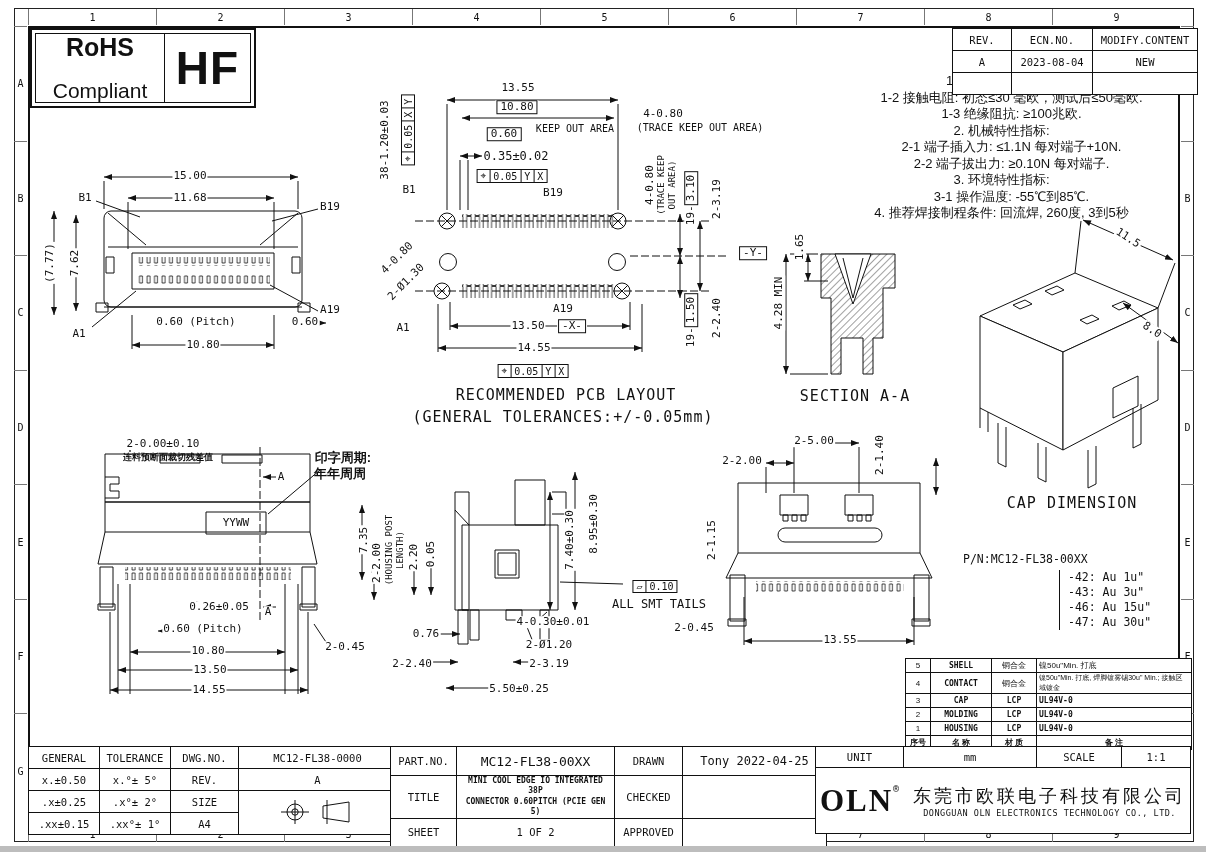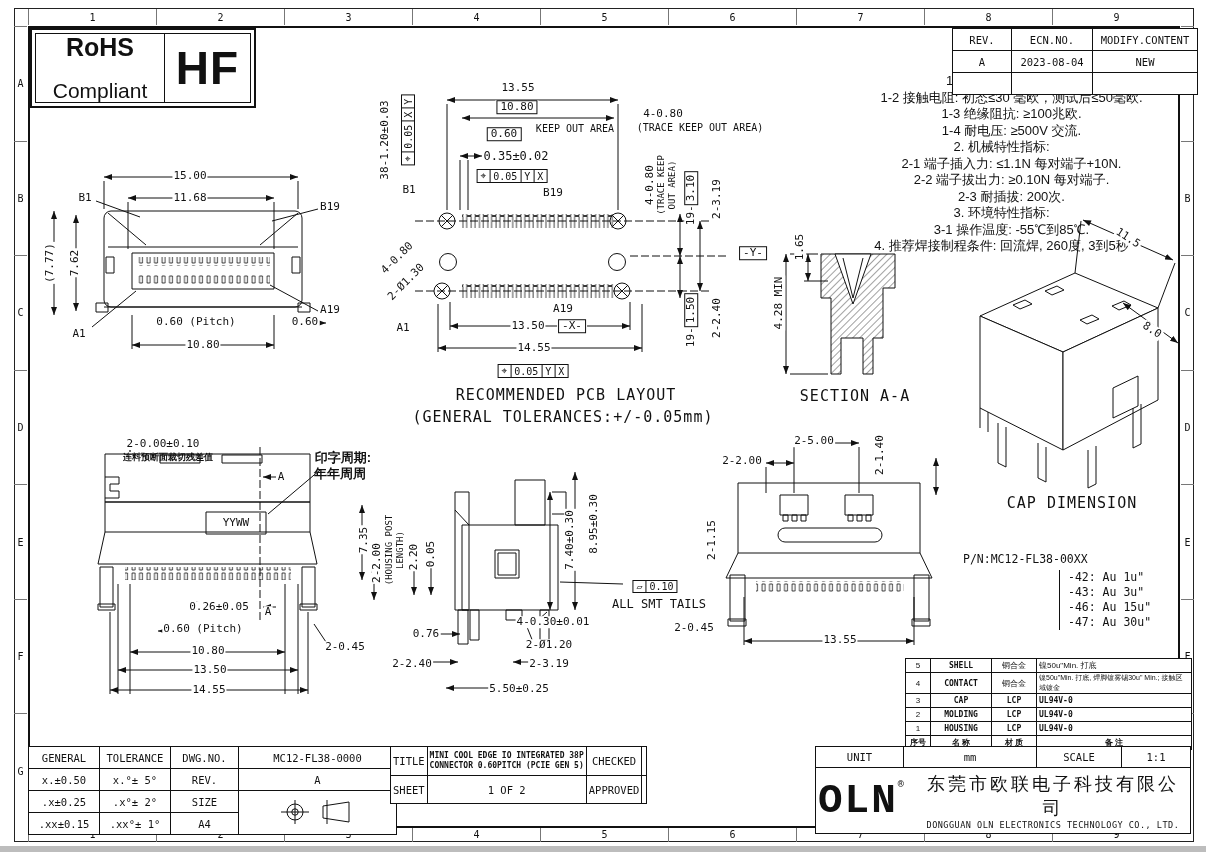--- a/index.html
+++ b/index.html
@@ -44,21 +44,21 @@
   .bomtbl td{height:13px;padding:0 2px;}
   .bom-name{font-weight:bold;font-family:"DejaVu Sans Mono",monospace;}
   .tb{position:absolute;z-index:4;background:#fff;font-size:10.5px;}
   .tb td{font-family:"DejaVu Sans Mono",monospace;}
   .tech{position:absolute;left:800px;top:40px;width:385px;font-size:13px;line-height:16.5px;z-index:2;text-align:center;}
   .tech div{white-space:nowrap;}
   .ind1{margin-left:18px;} .ind2{margin-left:38px;}
   .pn{position:absolute;left:963px;top:552px;z-index:3;font-family:"DejaVu Sans Mono",monospace;font-size:11.5px;}
   .pn-items{margin-top:4px;margin-left:96px;border-left:1px solid #111;padding-left:8px;}
   .pn-items div{line-height:15px;}
-  .logo{font-weight:900;font-size:41px;letter-spacing:2px;font-family:Liberation Mono, monospace;text-align:right;}
+  .logo{font-weight:900;font-size:31px;letter-spacing:2px;font-family:Liberation Serif, serif;text-align:right;}
   .edge-b{position:absolute;left:0;right:0;bottom:0;height:6px;background:#bdbdbd;z-index:6;}
 </style>
 </head>
 <body>
 
 <div id="sheet">
 
   <div class="frame-outer"></div>
   <div class="zone-top">
     <div class="zc">1</div>
@@ -131,25 +131,23 @@
         </tr>
   </tbody>
     </table>
 
   <div class="tech cn">
     <div>技术要求：</div>
     <div class="ind1">1. 电气特性指标:</div>
     <div class="ind2">1-1 额定电流：0.5 A。</div>
     <div class="ind2">1-2 接触电阻: 初态≤30 毫欧，测试后≤50毫欧.</div>
     <div class="ind2">1-3 绝缘阻抗: ≥100兆欧.</div>
-    <div class="ind2">1-4 耐电压: ≥500V 交流.</div>
     <div class="ind1">2. 机械特性指标:</div>
     <div class="ind2">2-1 端子插入力: ≤1.1N 每对端子+10N.</div>
     <div class="ind2">2-2 端子拔出力: ≥0.10N 每对端子.</div>
-    <div class="ind2">2-3 耐插拔: 200次.</div>
     <div class="ind1">3. 环境特性指标:</div>
     <div class="ind2">3-1 操作温度: -55℃到85℃.</div>
     <div class="ind1">4. 推荐焊接制程条件: 回流焊, 260度, 3到5秒</div>
   </div>
 
   <svg class="line" style="left:40px;top:165px" width="320" height="200" viewBox="0 0 320 200" fill="none" stroke="#111" stroke-width="1">
     <defs>
       <marker id="ae" markerWidth="9" markerHeight="6" refX="8" refY="3" orient="auto">
           <path d="M0,0 L8,3 L0,6 z" fill="#111" stroke="none"></path>
         </marker>
@@ -554,20 +552,26 @@
     <tr>
       <td style="height:21px">.xx±0.15</td>
       <td>.xx°± 1°</td>
       <td>A4</td>
     </tr>
   </tbody>
     </table>
 
   <table class="tb" style="left:390px;top:746px">
     <tbody>
+        <tr>
+      <td style="width:61px;height:28px">PART.NO.</td>
+      <td style="width:153px;font-size:13px">MC12-FL38-00XX</td>
+      <td style="width:63px">DRAWN</td>
+      <td style="width:139px;font-size:12px">Tony 2022-04-25</td>
+    </tr>
     <tr>
       <td style="height:28px">TITLE</td>
       <td style="font-size:8px;font-weight:bold;line-height:1.3">
         <div>MINI COOL EDGE IO INTEGRATED 38P</div>
         <div>CONNECTOR 0.60PITCH (PCIE GEN 5)</div>
       </td>
       <td>CHECKED</td>
       <td></td>
     </tr>
     <tr>

